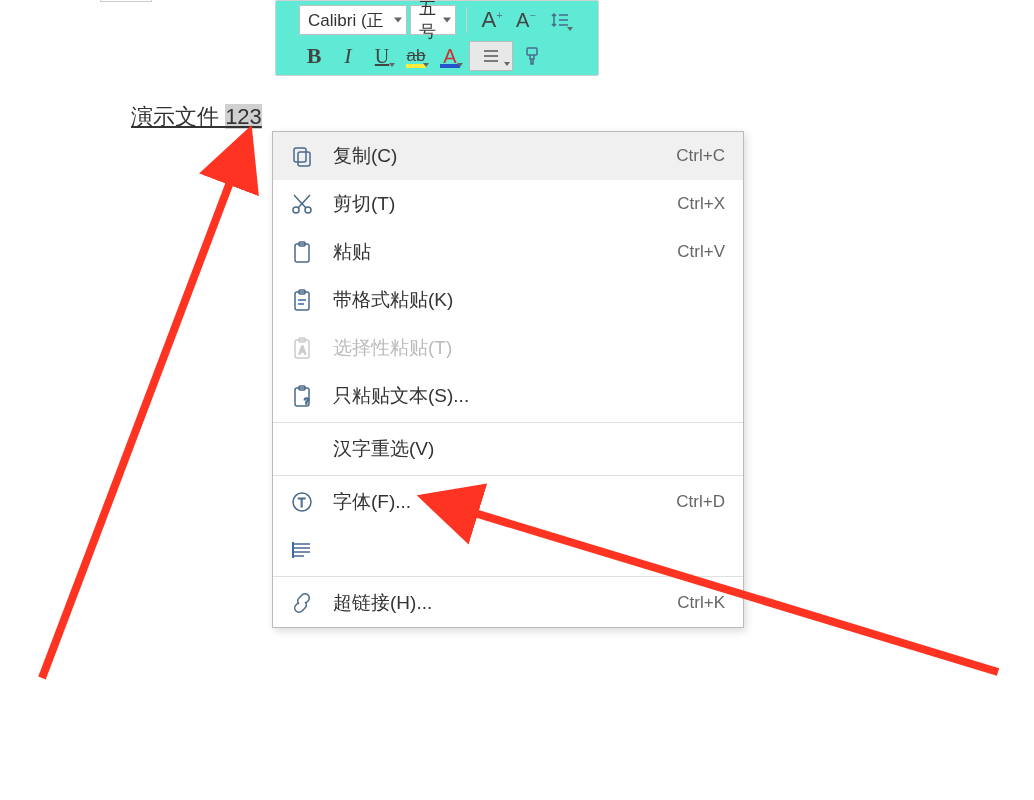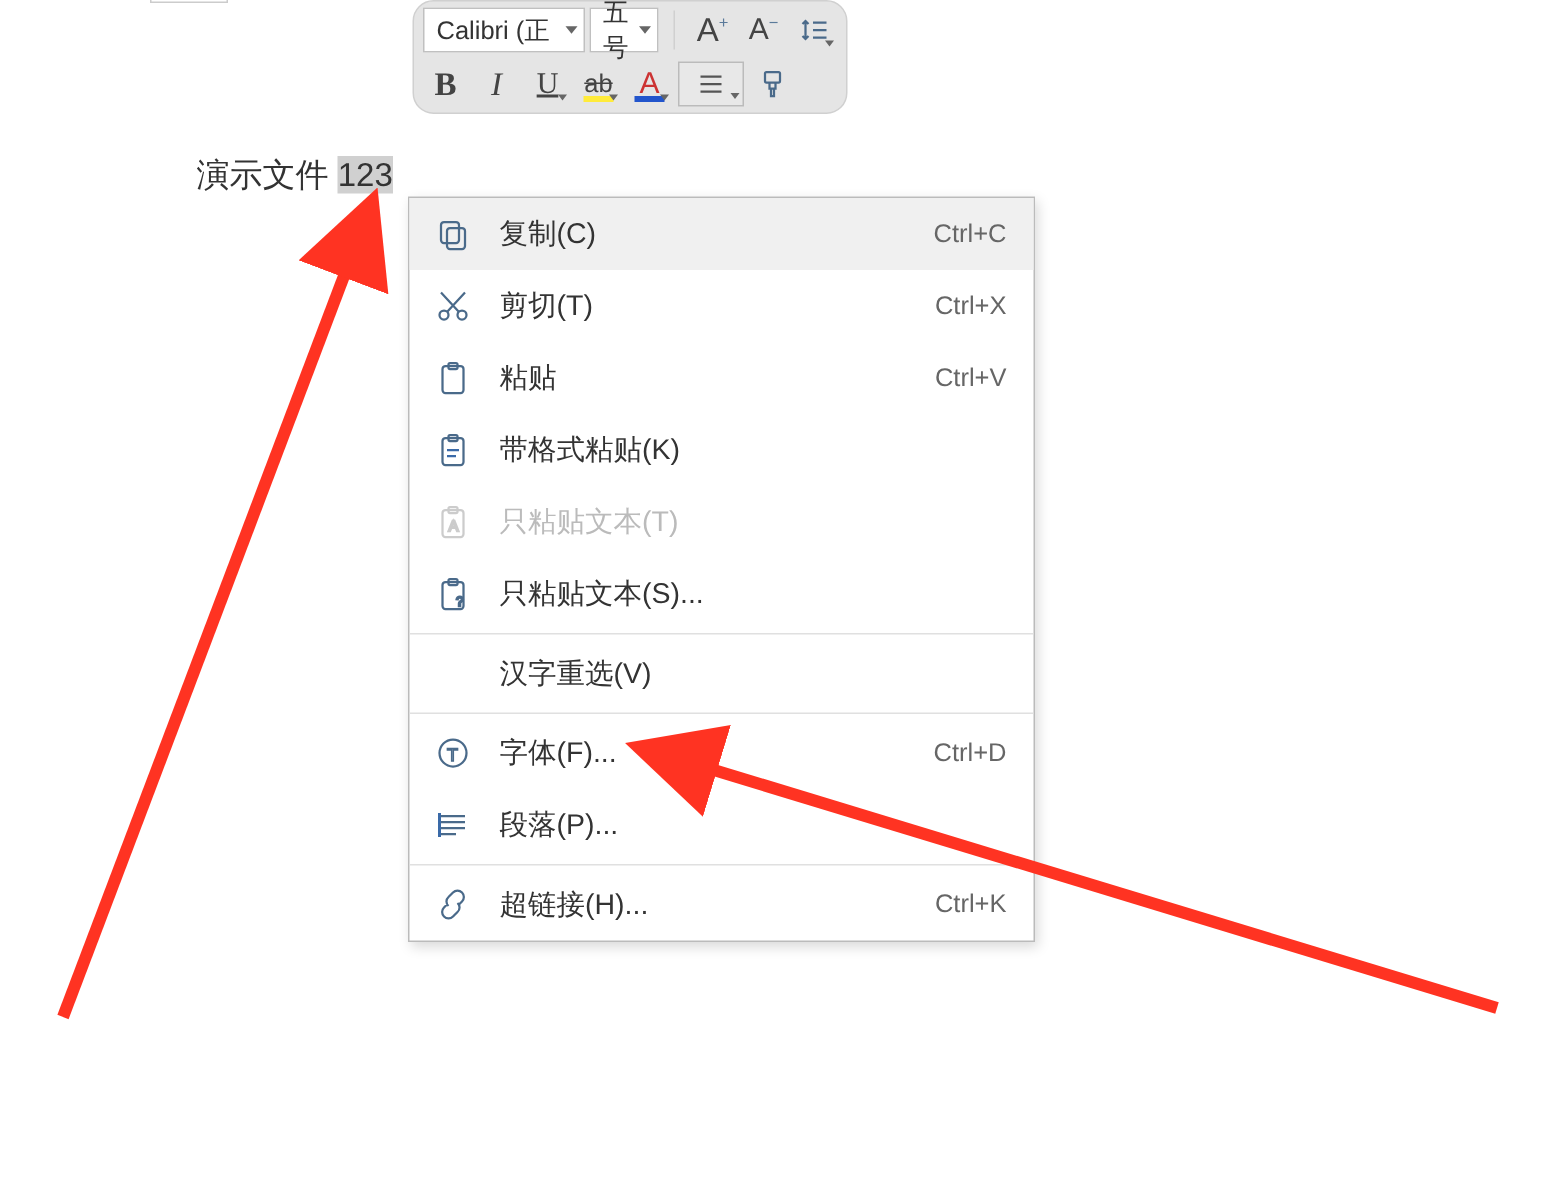--- a/index.html
+++ b/index.html
@@ -5,24 +5,24 @@
     * { margin: 0; padding: 0; box-sizing: border-box; }
     body {
       width: 1034px; height: 800px;
       background: #fff;
       font-family: "Microsoft YaHei", "Segoe UI", sans-serif;
       position: relative; overflow: hidden;
     }
     .toolbar {
       position: absolute; left: 275px; top: 0;
       border: 1px solid #d0d0d0;
-      background: #e5e5e5;
-      padding: 4px 6px;
+      background: #5eead4;
+      padding: 4px 23px;
       display: flex; flex-direction: column; gap: 6px;
-      border-radius: 14px;
+      border-radius: 2px;
     }
     .toolbar-row { display: flex; align-items: center; gap: 4px; }
     .font-select {
       border: 1px solid #c0c0c0; background: #fff;
       height: 30px; display: flex; align-items: center;
       padding: 0 16px 0 8px; font-size: 17px;
       position: relative; color: #333;
     }
     .font-name-select { width: 108px; }
     .font-size-select { width: 46px; margin-left: -1px; }
@@ -58,28 +58,28 @@
       width: 44px;
     }
     .doc-page {
       position: absolute; left: 100px; top: -30px;
       width: 52px; height: 32px;
       border: 1px solid #ccc; border-top: none;
       background: #fff;
     }
     .doc-text {
       position: absolute; left: 131px; top: 102px;
-      font-size: 22px; color: #333;
+      font-size: 22px; color: #333; text-decoration: underline;
     }
     .selected-text {
       background: #d0d0d0;
     }
     .context-menu {
       position: absolute; left: 272px; top: 131px;
-      width: 418px;
+      width: 472px;
       background: #fff;
       border: 1px solid #bbb;
       box-shadow: 2px 3px 8px rgba(0,0,0,0.15);
     }
     .menu-item {
       display: flex; align-items: center;
       height: 48px;
       padding: 0 18px 0 16px;
       font-size: 19px; color: #333;
     }
@@ -200,21 +200,21 @@
       <span class="menu-label">带格式粘贴(K)</span>
     </div>
     <div class="menu-item disabled">
       <span class="menu-icon">
         <svg class="icon-svg" width="24" height="24" viewBox="0 0 24 24">
           <rect x="5" y="4" width="14" height="18" rx="2"></rect>
           <rect x="9" y="2" width="6" height="4" rx="1"></rect>
           <text x="9" y="18" font-size="10" fill="currentColor">A</text>
         </svg>
       </span>
-      <span class="menu-label">只粘贴文本(T)</span>
+      <span class="menu-label">选择性粘贴(T)</span>
     </div>
     <div class="menu-item">
       <span class="menu-icon">
         <svg class="icon-svg" width="24" height="24" viewBox="0 0 24 24">
           <rect x="5" y="4" width="14" height="18" rx="2"></rect>
           <rect x="9" y="2" width="6" height="4" rx="1"></rect>
           <text x="14" y="20" font-size="9" fill="#3a6aa8">?</text>
         </svg>
       </span>
       <span class="menu-label">只粘贴文本(S)...</span>
@@ -235,21 +235,20 @@
       <span class="menu-label">字体(F)...</span>
       <span class="menu-shortcut">Ctrl+D</span>
     </div>
     <div class="menu-item">
       <span class="menu-icon">
         <svg class="icon-svg" width="24" height="24" viewBox="0 0 24 24">
           <path d="M4 6 H20 M4 10 H20 M4 14 H20 M4 18 H14"></path>
           <path d="M3 4 V20" stroke="#3a6aa8" stroke-width="2"></path>
         </svg>
       </span>
-      <span class="menu-label">段落(P)...</span>
     </div>
     <div class="menu-divider"></div>
     <div class="menu-item">
       <span class="menu-icon">
         <svg class="icon-svg" width="24" height="24" viewBox="0 0 24 24">
           <path d="M9 13 a4 4 0 0 1 0-6 l3-3 a4 4 0 0 1 6 6 l-2 2 M15 11 a4 4 0 0 1 0 6 l-3 3 a4 4 0 0 1-6-6 l2-2"></path>
         </svg>
       </span>
       <span class="menu-label">超链接(H)...</span>
       <span class="menu-shortcut">Ctrl+K</span>

